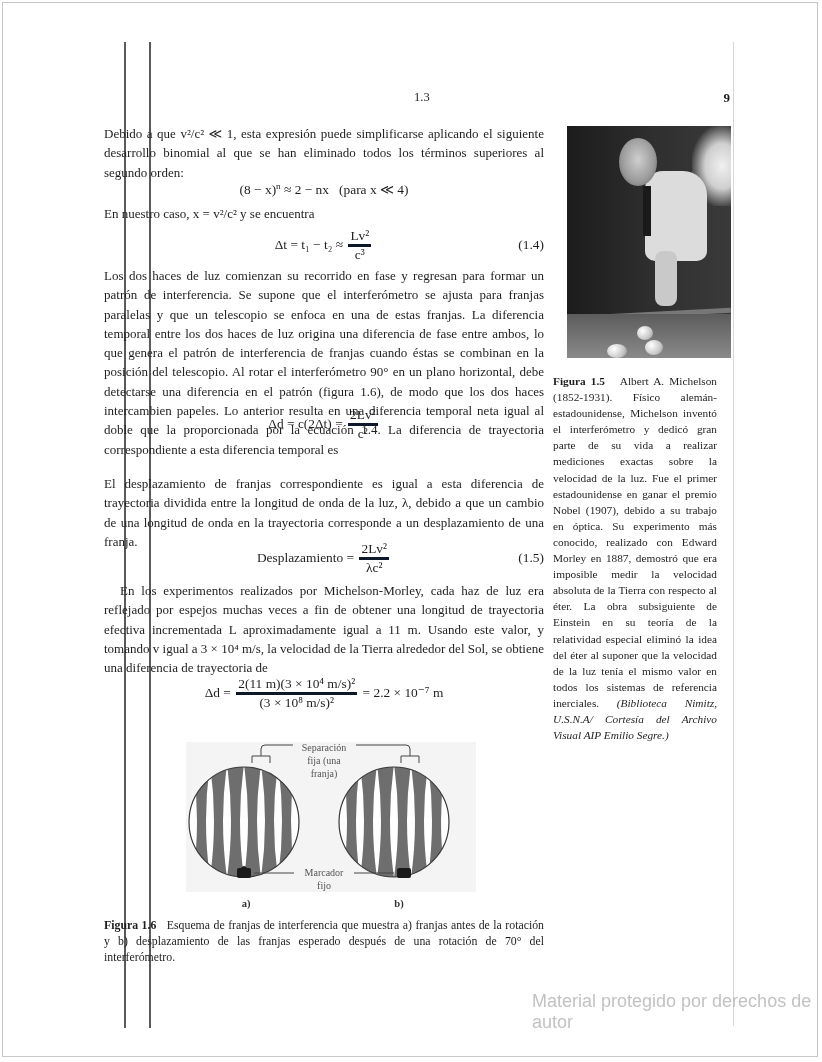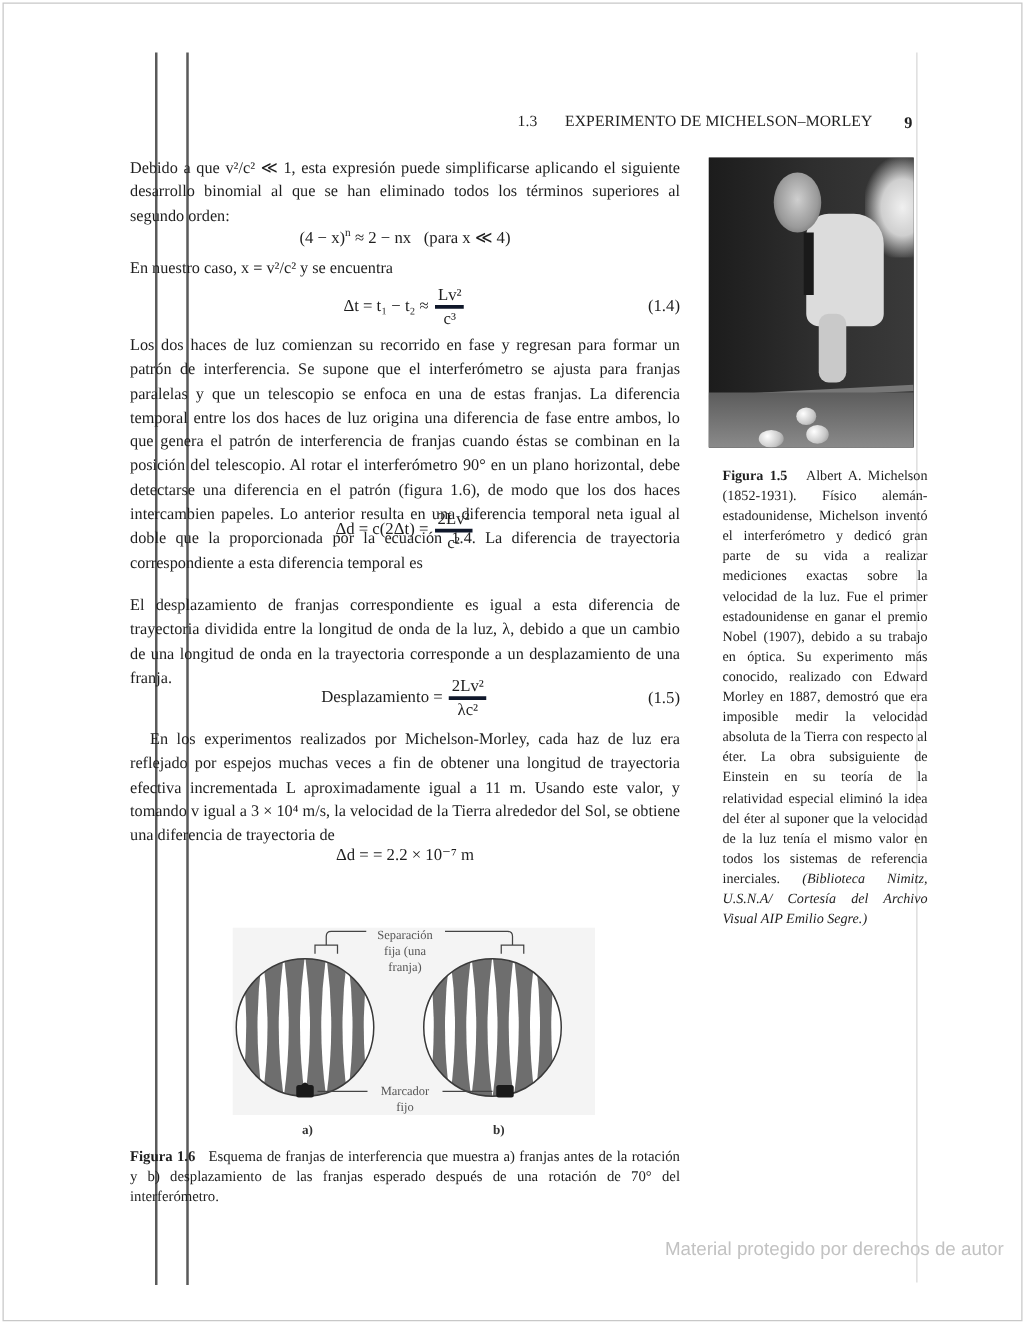--- a/index.html
+++ b/index.html
@@ -44,52 +44,51 @@
   .photo .arm { position:absolute; left:88px; top:125px; width:22px; height:55px;
                 background:#c9c9c9; border-radius:8px; }
   .photo .tie { position:absolute; left:76px; top:60px; width:8px; height:50px; background:#1a1a1a; }
   .photo .table { position:absolute; left:0; top:188px; width:164px; height:44px;
                   background:linear-gradient(180deg,#5c5c5c 0%,#8a8a8a 100%); }
   .photo .rail { position:absolute; left:0; top:186px; width:164px; height:5px; background:#777;
                  transform:rotate(-3deg); }
   .photo .ball { position:absolute; border-radius:50%;
                  background:radial-gradient(circle at 35% 35%,#ffffff 0%,#c8c8c8 60%,#8a8a8a 100%); }
 
-  .caption-side { position:absolute; left:578px; top:373px; width:164px; font-size:11.3px;
+  .caption-side { position:absolute; left:553px; top:373px; width:164px; font-size:11.3px;
                   line-height:16.1px; text-align:justify; }
   .caption-side .lab { font-weight:bold; }
 
   .fig16 { position:absolute; left:186px; top:742px; width:290px; height:168px; }
   .cap16 { position:absolute; left:104px; top:917px; width:440px; font-size:11.8px; line-height:16.2px;
            text-align:justify; }
   .cap16 .lab { font-weight:bold; }
 
   .watermark { position:absolute; left:532px; top:991px; font-family:"Liberation Sans", "DejaVu Sans", sans-serif;
-               font-size:15px; color:#c2c2c2; }
+               font-size:18px; color:#c2c2c2; }
 </style>
 </head>
 <body>
 
 <div class="frame"></div>
 <div class="vline a"></div>
 <div class="vline b"></div>
 <div class="vline light"></div>
 
 <div class="running-head serif">
   <span class="num">1.3</span>
-  <span class="title">EXPERIMENTO DE MICHELSON–MORLEY</span>
   <span class="page">9</span>
 </div>
 
 <div class="col serif" style="top:124px;">
   <p>Debido a que v²/c² ≪ 1, esta expresión puede simplificarse aplicando el siguiente desarrollo binomial al que se han eliminado todos los términos superiores al segundo orden:</p>
 </div>
 
 <div class="eq serif" style="top:182px;">
-  <span>(4 − x)</span><sup>n</sup><span> ≈ 2 − nx</span>&nbsp;&nbsp;&nbsp;<span>(para x ≪ 4)</span>
+  <span>(8 − x)</span><sup>n</sup><span> ≈ 2 − nx</span>&nbsp;&nbsp;&nbsp;<span>(para x ≪ 4)</span>
 </div>
 
 <div class="col serif" style="top:204px;">
   <p>En nuestro caso, x = v²/c² y se encuentra</p>
 </div>
 
 <div class="eq serif" style="top:228px;">
   <span>Δt = t₁ − t₂ ≈</span>
   <span class="frac">
     <span class="n">Lv²</span>
@@ -122,20 +121,24 @@
   </span>
   <span class="eqnum" style="top:9px;">(1.5)</span>
 </div>
 
 <div class="col serif" style="top:581px;">
   <p class="indent">En los experimentos realizados por Michelson-Morley, cada haz de luz era reflejado por espejos muchas veces a fin de obtener una longitud de trayectoria efectiva incrementada L aproximadamente igual a 11 m. Usando este valor, y tomando v igual a 3 × 10⁴ m/s, la velocidad de la Tierra alrededor del Sol, se obtiene una diferencia de trayectoria de</p>
 </div>
 
 <div class="eq serif" style="top:676px;">
   <span>Δd =</span>
+  <span class="frac">
+    <span class="n">2(11 m)(3 × 10⁴ m/s)²</span>
+    <span class="d">(3 × 10⁸ m/s)²</span>
+  </span>
   <span>= 2.2 × 10⁻⁷ m</span>
 </div>
 
 <div class="photo" title="Albert A. Michelson playing billiards">
   <div class="bg1"></div>
   <div class="glow"></div>
   <div class="shirt"></div>
   <div class="tie"></div>
   <div class="head"></div>
   <div class="arm"></div>

